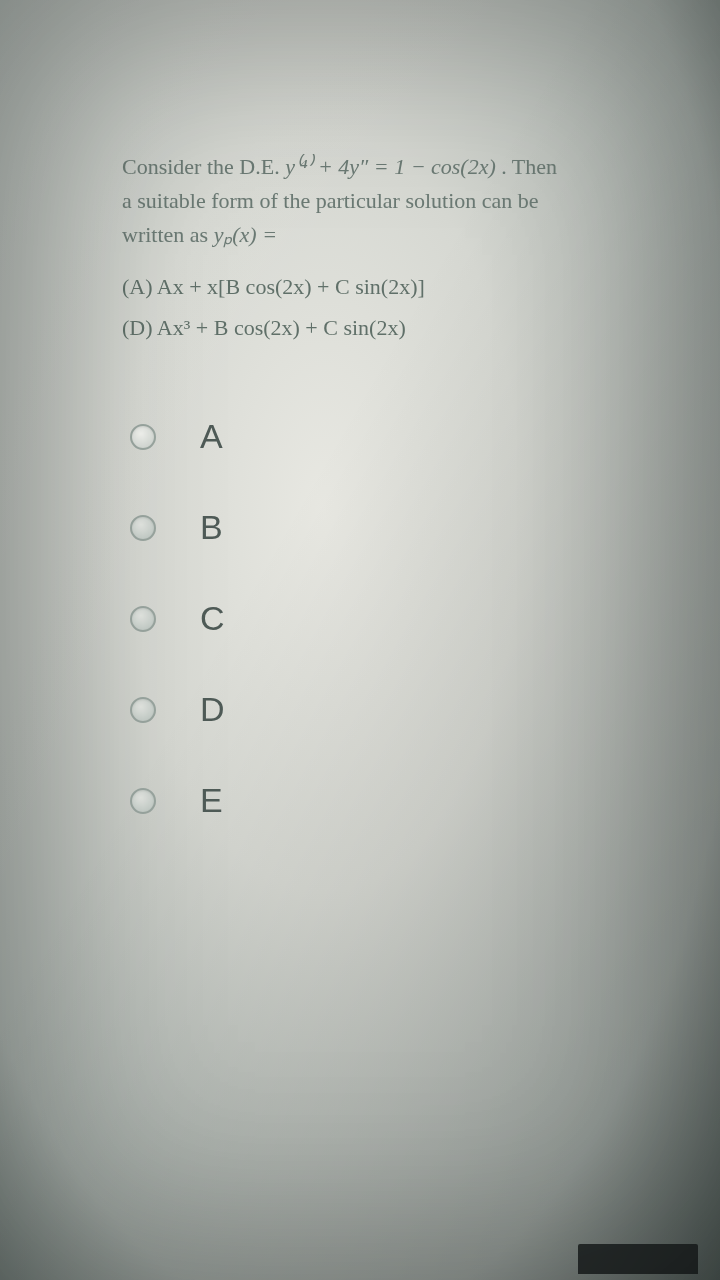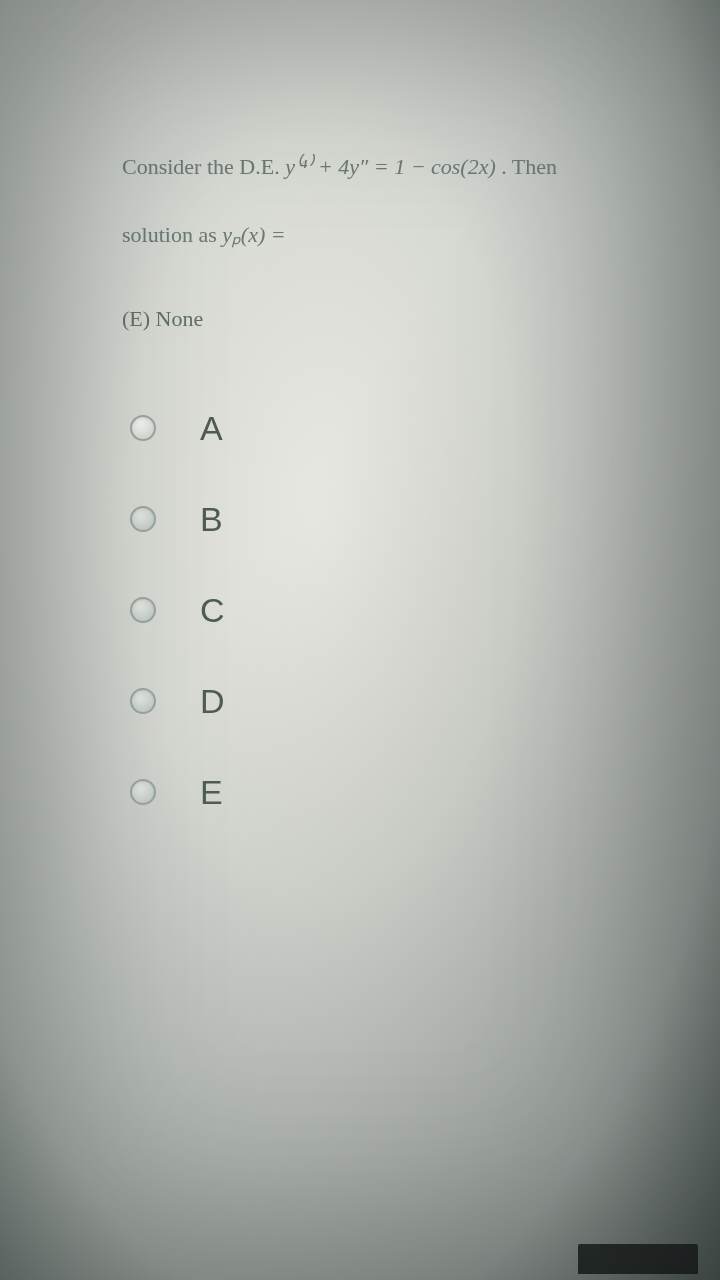--- a/index.html
+++ b/index.html
@@ -24,21 +24,21 @@
     left: 22px;
     right: 18px;
     bottom: 0;
     padding: 150px 50px 40px 100px;
     color: #6a7670;
   }
   .question {
     font-size: 22px;
     line-height: 1.55;
     color: #6b7a74;
-    margin-bottom: 48px;
+    margin-bottom: 16px;
     text-shadow: 0 0 1px rgba(0,0,0,0.05);
   }
   .choices-text {
     font-size: 22px;
     line-height: 1.75;
     color: #607069;
     margin-left: 0;
     margin-bottom: 70px;
   }
   .choices-text div{ margin-bottom:2px; }
@@ -90,27 +90,28 @@
 </style>
 </head>
 <body>
 
 <div class="sheet">
 
   <div class="question">
     <span>Consider the D.E. </span>
     <span class="itc">y⁽⁴⁾ + 4y″ = 1 − cos(2x)</span>
     <span>. Then</span><br>
-    <br>
-    <span>solution as </span>
+    <span>a suitable form of the particular solution can be</span><br>
+    <span>written as </span>
     <span class="itc">yₚ(x) =</span>
   </div>
 
   <div class="choices-text">
-    <div>(E)  None</div>
+    <div>(A)  Ax + x[B cos(2x) + C sin(2x)]</div>
+    <div>(D)  Ax³ + B cos(2x) + C sin(2x)</div>
   </div>
 
   <div class="radios">
     <div class="radio-row">
       <div class="radio"></div>
       <div class="radio-label">A</div>
     </div>
     <div class="radio-row">
       <div class="radio shaded"></div>
       <div class="radio-label">B</div>

